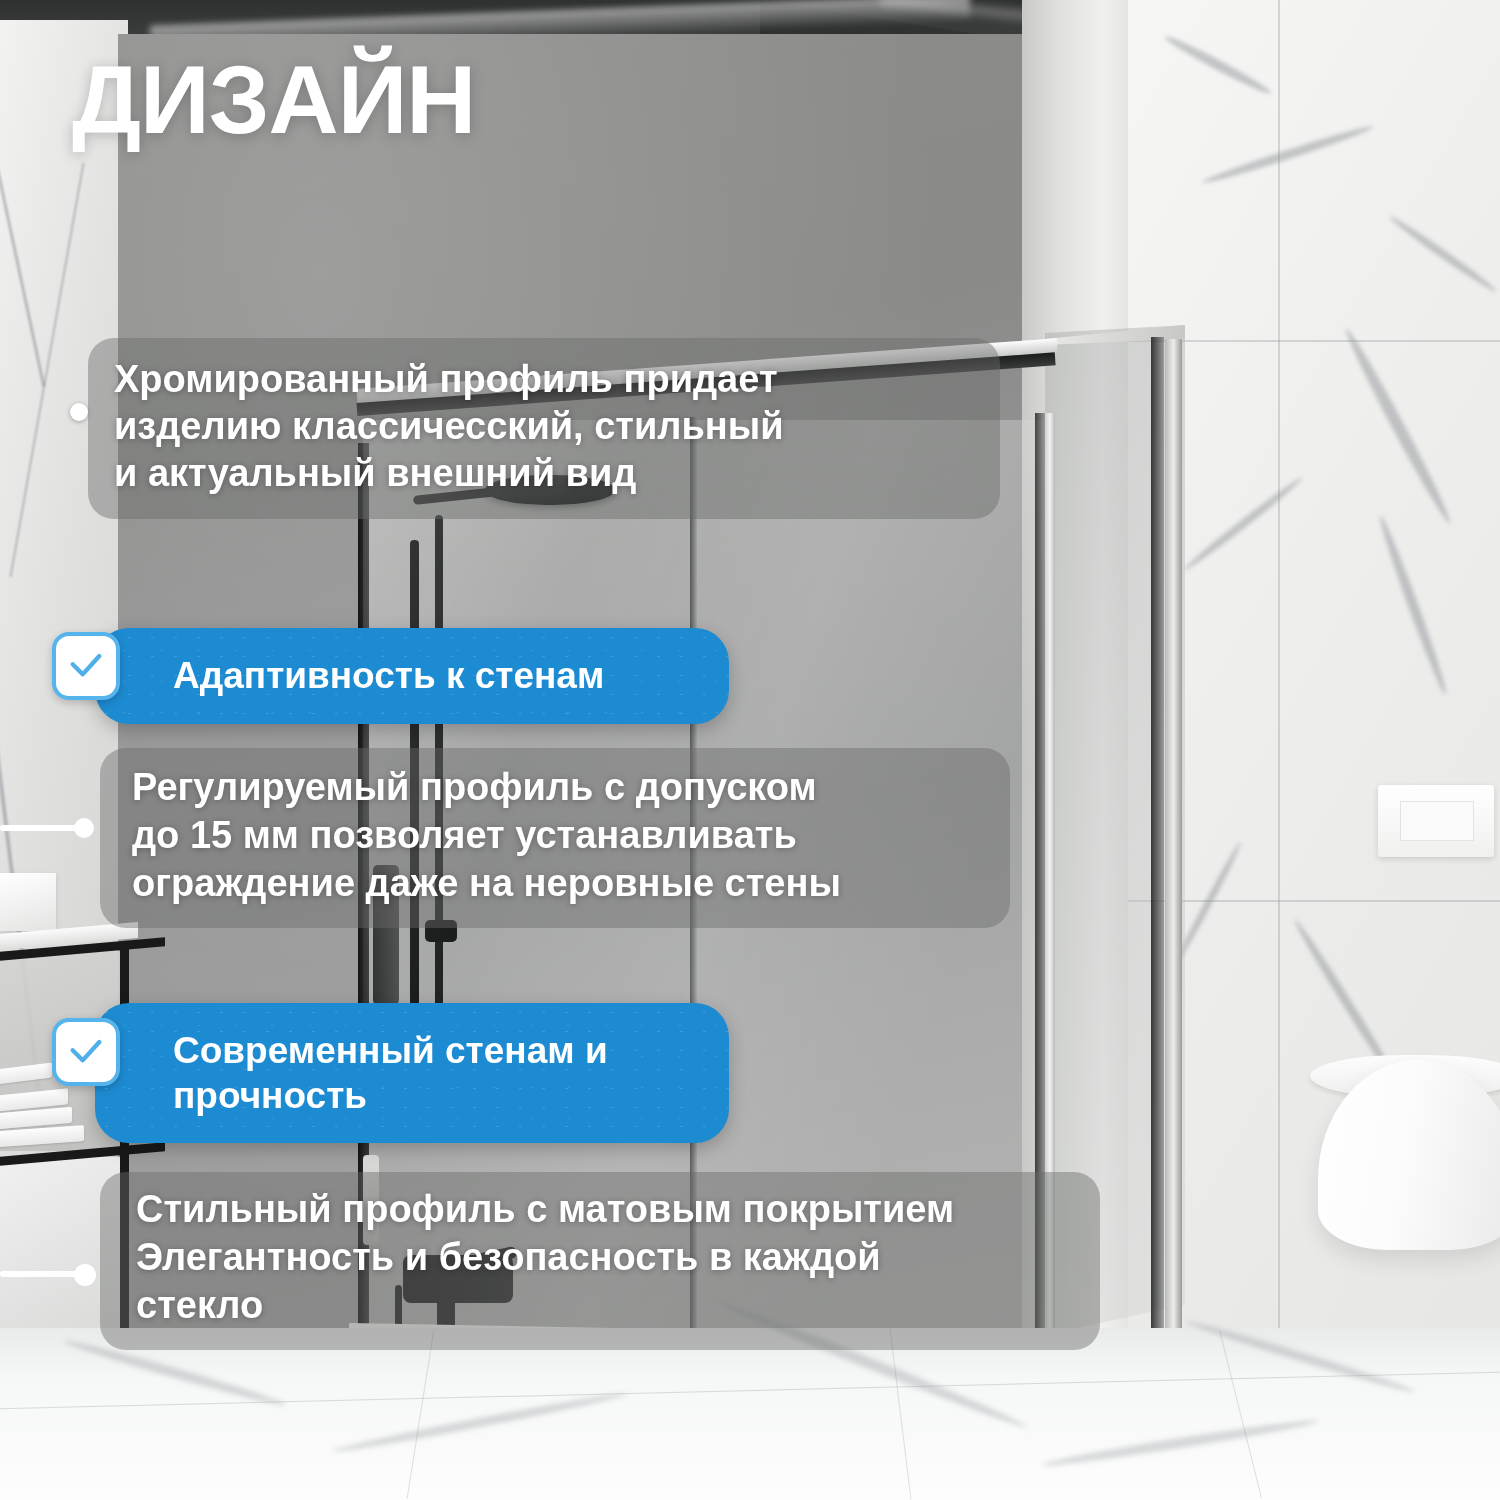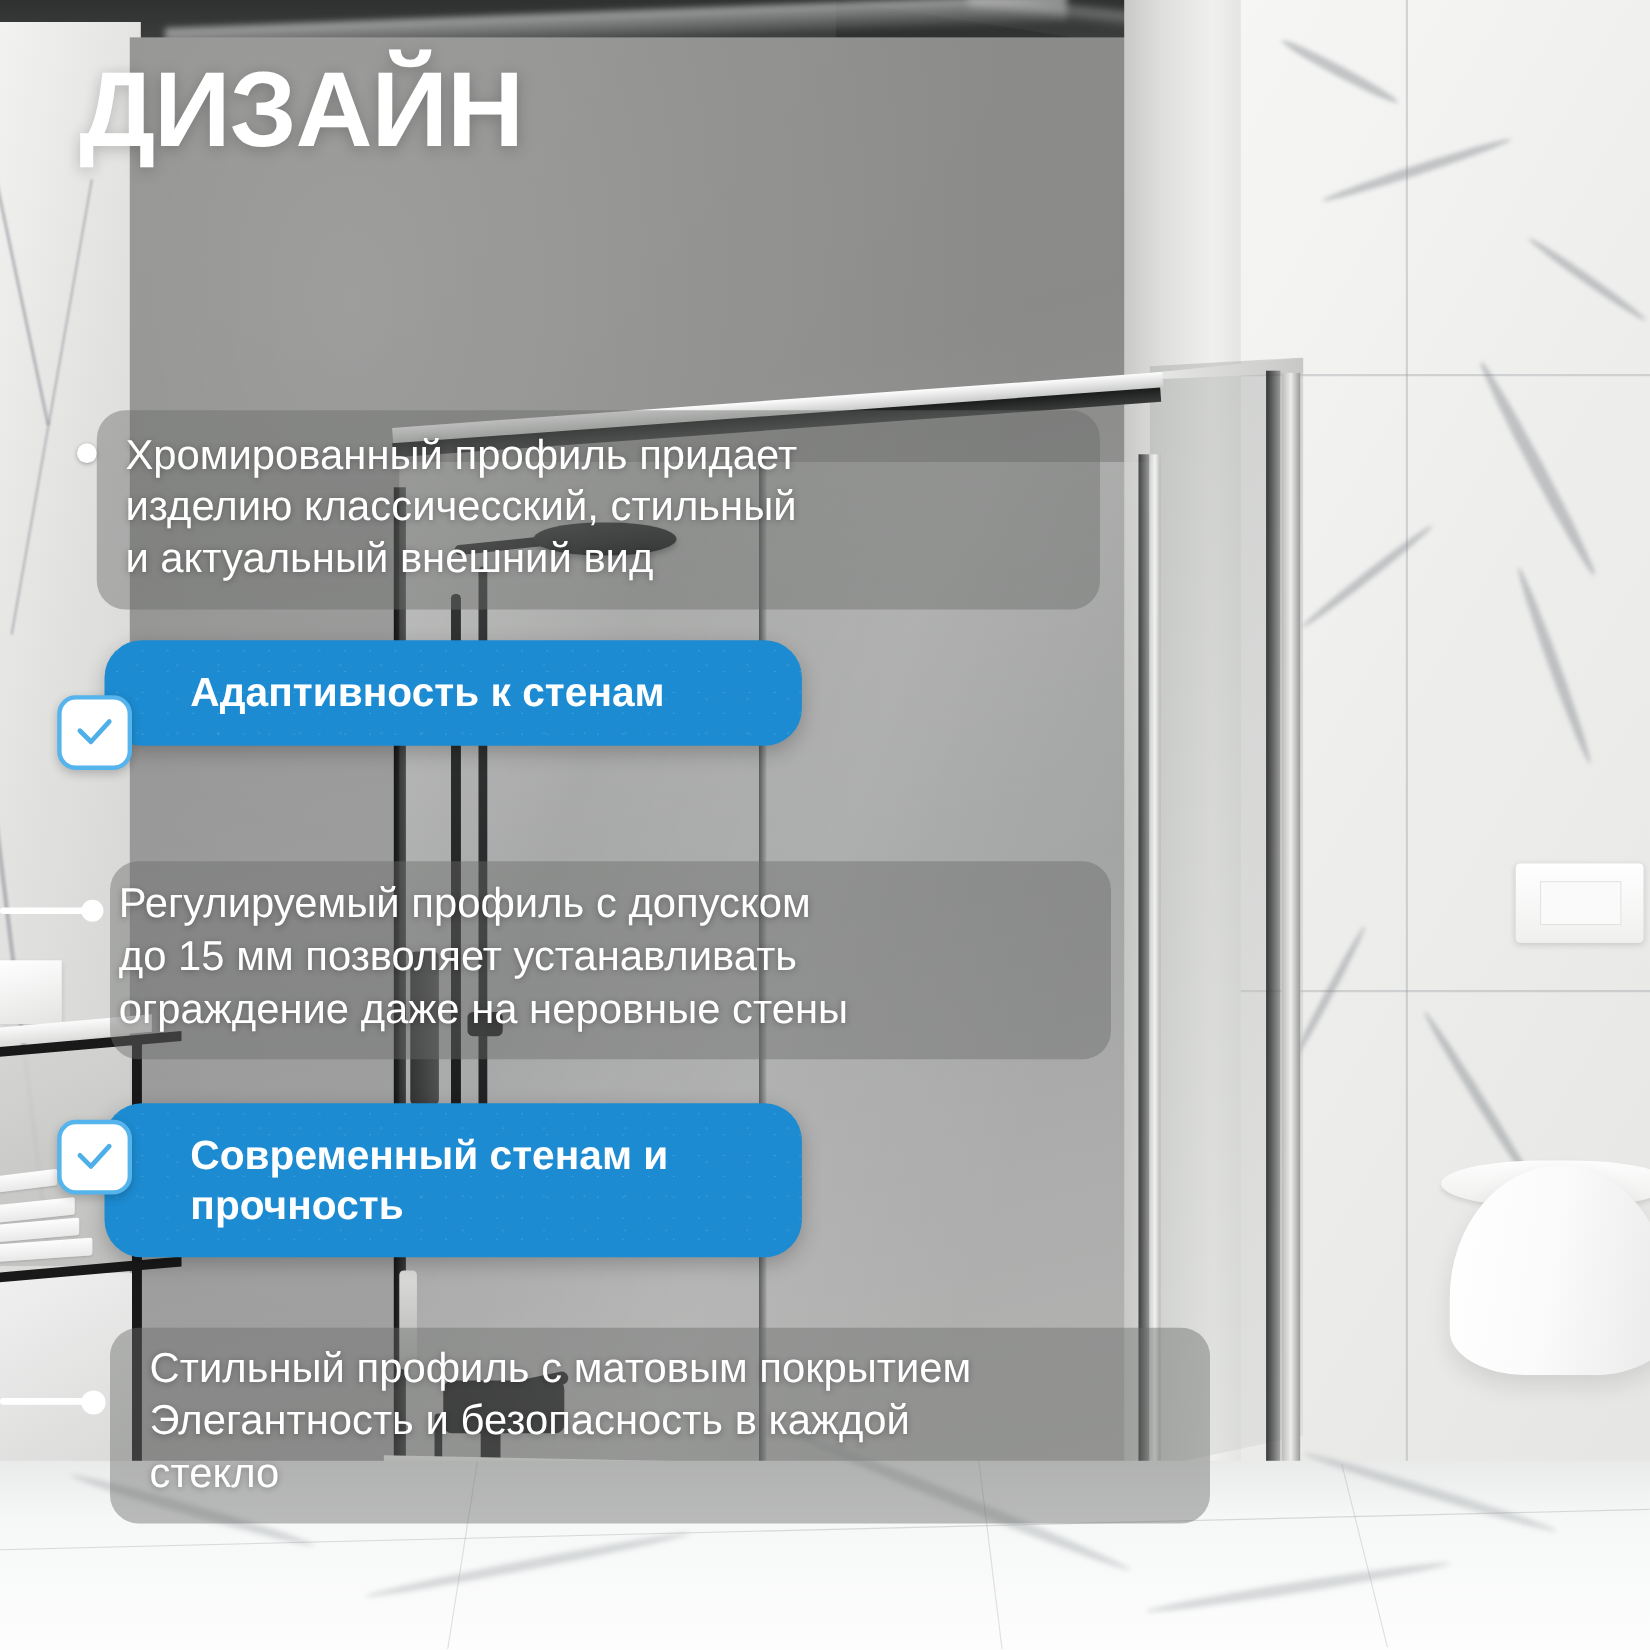--- a/index.html
+++ b/index.html
@@ -231,40 +231,39 @@
     color:#fff;font-weight:700;font-size:97px;line-height:.99;
     letter-spacing:-1px;
     text-shadow:0 2px 14px rgba(0,0,0,.22);
   }
   .title .ln{display:block;}
 
   .panel{
     position:absolute;
     background:rgba(104,106,105,.44);
     border-radius:26px;
-    color:#fff;font-weight:400;
+    color:#fff;font-weight:700;
     text-shadow:0 1px 6px rgba(0,0,0,.30);
     box-sizing:border-box;
-    margin-top:35px;
   }
   .panel .ln{display:block;white-space:nowrap;}
 
   
   .p1{
     left:88px;top:338px;width:912px;padding:18px 26px 22px 26px;
     font-size:38px;line-height:1.24;
   }
   .bullet-dot{
     position:absolute;left:70px;top:403px;width:18px;height:18px;
     background:#fff;border-radius:50%;box-shadow:0 1px 4px rgba(0,0,0,.3);
   }
 
   
   .p2{
-    left:100px;top:748px;width:910px;padding:16px 24px 20px 8px;
+    left:100px;top:748px;width:910px;padding:16px 24px 20px 32px;
     font-size:38px;line-height:1.26;
   }
   .lead2{position:absolute;left:0px;top:825px;width:86px;height:6px;background:#fff;border-radius:3px;}
   .lead2-dot{position:absolute;left:74px;top:818px;width:20px;height:20px;background:#fff;border-radius:50%;}
 
   
   .p3{
     left:100px;top:1172px;width:1000px;padding:14px 24px 20px 36px;
     font-size:38px;line-height:1.26;
   }
@@ -274,21 +273,21 @@
   
   .badge{
     position:absolute;display:flex;align-items:center;
     background:#1d8bd1;border-radius:34px;
     box-shadow:0 6px 18px rgba(0,0,0,.22);
     color:#fff;font-weight:700;font-size:37px;line-height:1.22;
     padding:17px 38px 17px 78px;box-sizing:border-box;
   }
   .badge .btxt{display:block;}
   .badge .btxt .ln{display:block;white-space:nowrap;}
-  .b1{left:95px;top:582px;width:634px;height:96px;}
+  .b1{left:95px;top:628px;width:634px;height:96px;}
   .b2{left:95px;top:1003px;width:634px;height:140px;}
 
   .chk{
     position:absolute;width:68px;height:68px;border-radius:17px;
     background:#ffffff;border:4px solid #56b4ec;box-sizing:border-box;
     display:flex;align-items:center;justify-content:center;
     box-shadow:0 3px 9px rgba(0,0,0,.20);
   }
   .chk svg{width:40px;height:40px;display:block;}
   .c1{left:52px;top:632px;}

